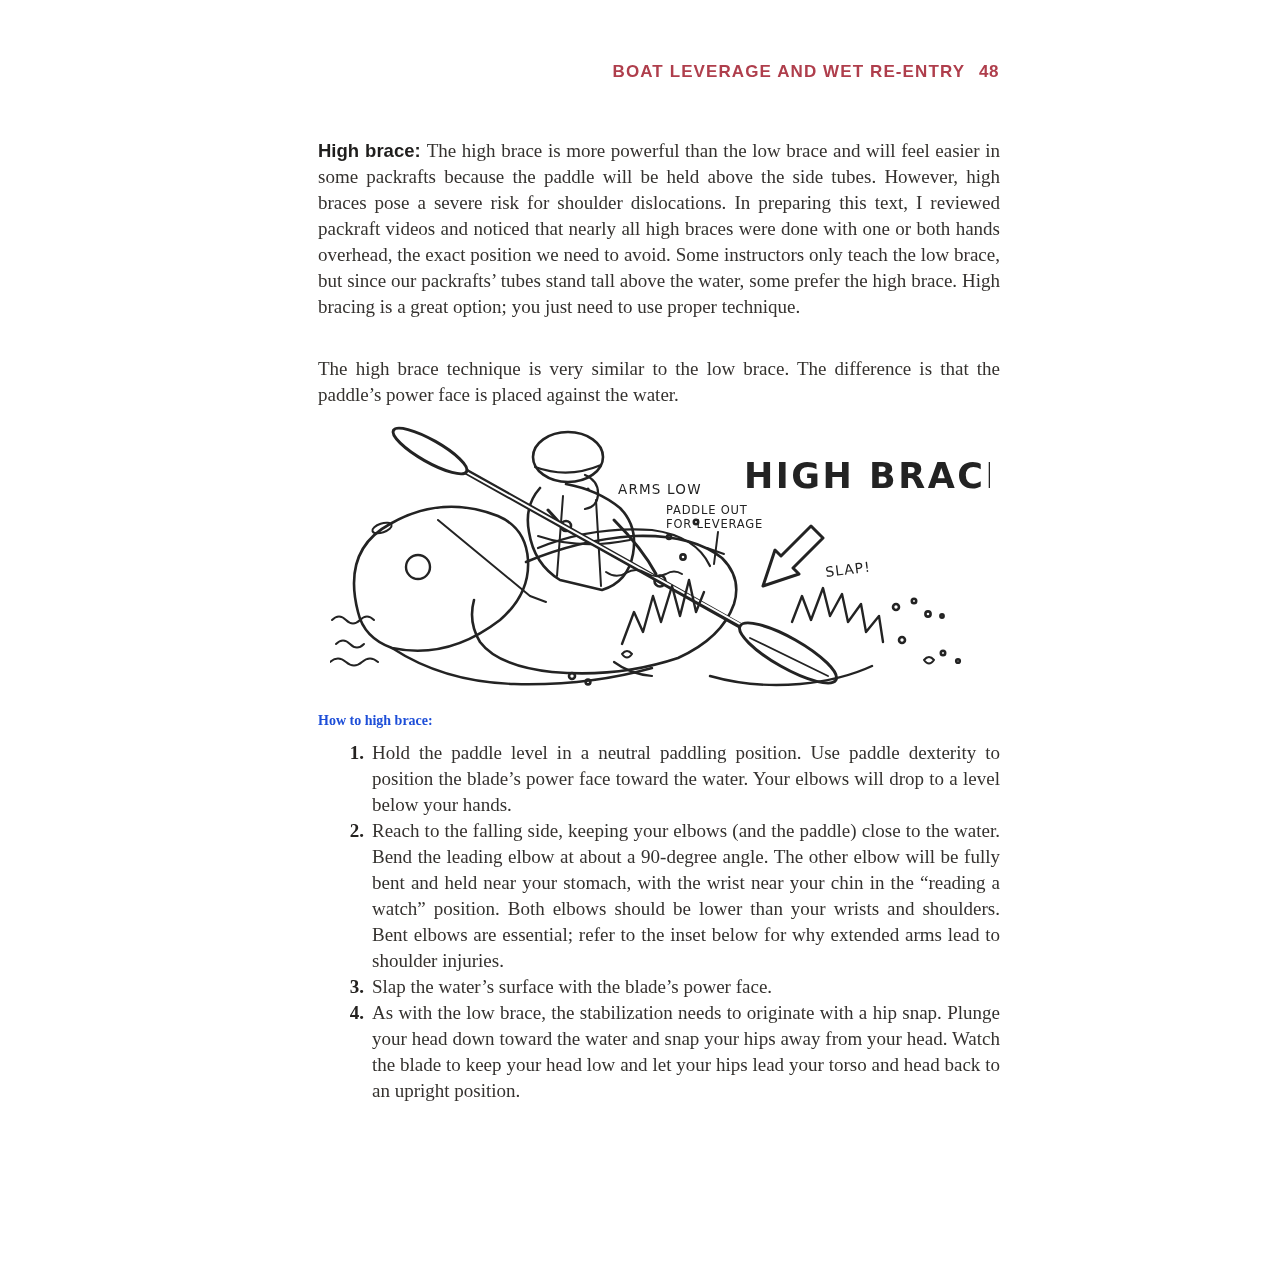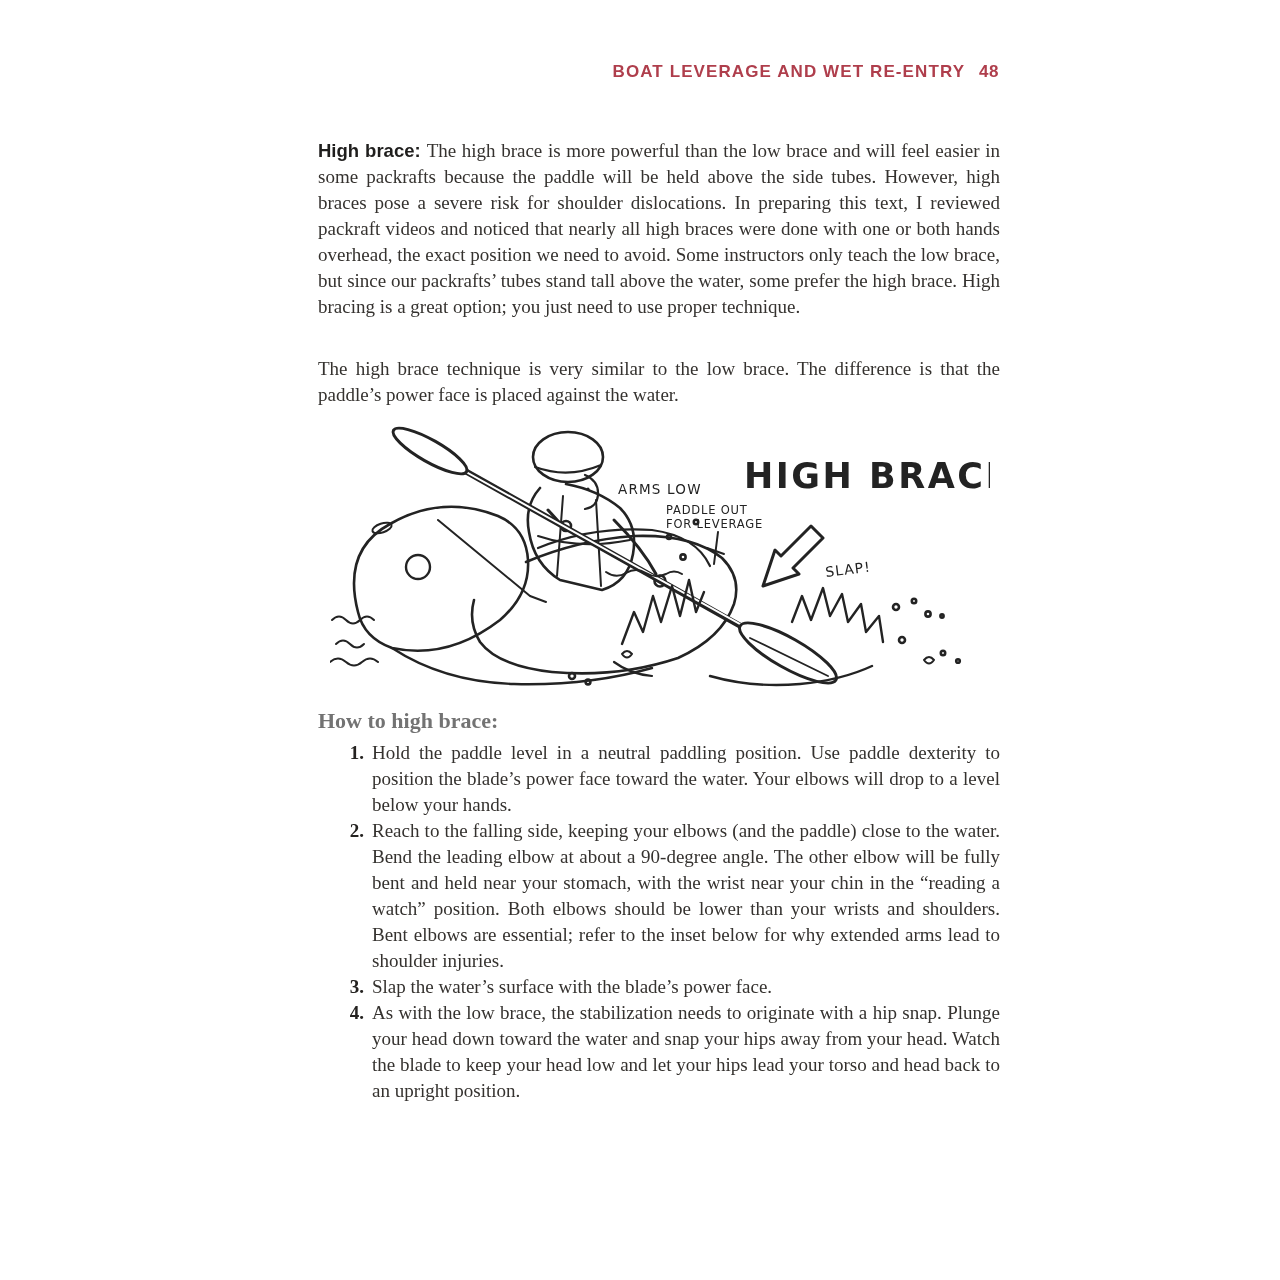--- a/index.html
+++ b/index.html
@@ -40,22 +40,22 @@
     color:#1f1e1d;
     font-size:18.5px;
     margin-right:6px;
   }
   .figure{
     margin:16px 0 12px 12px;
     width:660px;height:272px;
   }
   .howto-head{
     font-weight:bold;
-    color:#737373;
-    font-size:22px;
+    color:#1d4ed8;
+    font-size:14px;
     margin:2px 0 6px 0;
   }
   .howto-list{margin:0;}
   .li{
     position:relative;
     padding-left:54px;
   }
   .li .num{
     position:absolute;
     left:16px;top:0;

